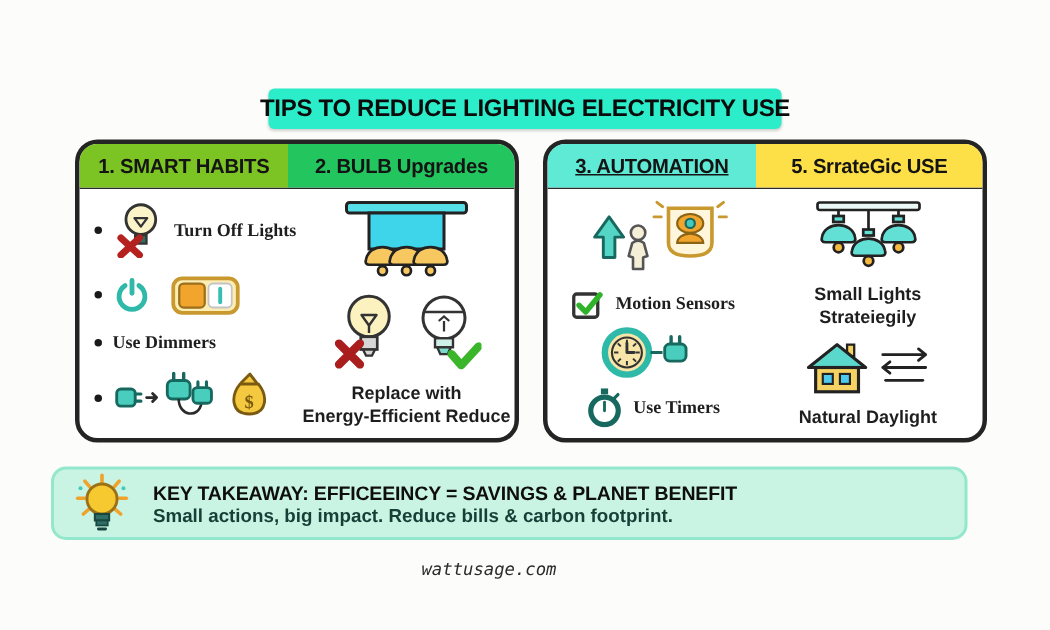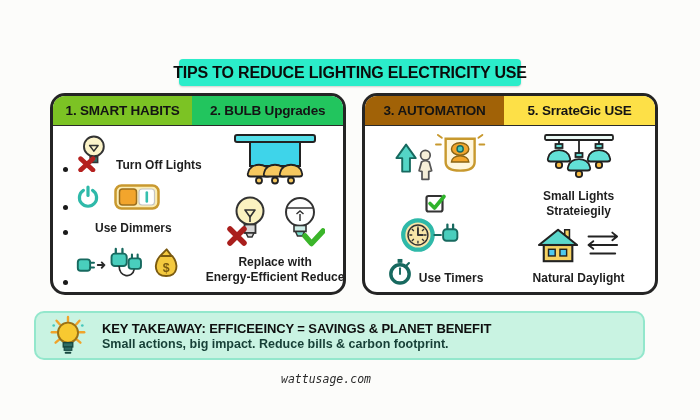--- a/index.html
+++ b/index.html
@@ -19,28 +19,28 @@
   
   .panel{
     position:absolute; top:93px; width:296px; height:202px; background:#FFFFFF;
     border:3px solid #242424; border-radius:15px; overflow:hidden;
   }
   .panel.left{ left:50px; } .panel.right{ left:362px; }
   .panel-header{ display:flex; height:30px; border-bottom:1.5px solid #2A2A2A; }
   .hdr-cell{ display:flex; align-items:center; justify-content:center; font-size:13.5px; font-weight:800; letter-spacing:-0.2px; color:#141414; white-space:nowrap; }
   .hdr-first{ flex-basis:48%; } .hdr-second{ flex-basis:52%; }
   .bg-green{ background:#7CC324;text-align:right; } .bg-orange{ background:#22c55e; }
-  .bg-blue{ background:#a16207; } .bg-yellow{ background:#fde047; }
+  .bg-blue{ background:#5eead4;text-decoration:underline; } .bg-yellow{ background:#fde047; }
 
   .panel-body{ display:flex; height:167px; }
   .col{ display:flex; flex-direction:column; }
   .col-a{ flex-basis:48%; padding:8px 2px 8px 8px; justify-content:space-between; }
   .col-b{ flex-basis:52%; padding:7px 4px 8px 2px; align-items:center; justify-content:space-between; }
 
-  .item-row{ display:flex; align-items:flex-end; gap:7px; }
+  .item-row{ display:flex; align-items:center; gap:7px;font-family:Liberation Serif, serif; }
   .bullet{ width:5px; height:5px; border-radius:50%; background:#1A1A1A; flex:0 0 auto; margin-left:2px; }
   .item-label{ font-size:12px; font-weight:700; color:#1E1E1E; line-height:1.2; white-space:nowrap; }
   .two-line{ display:flex; flex-direction:column; }
   .caption{ text-align:center; font-size:12px; font-weight:700; line-height:1.25; color:#1E1E1E; white-space:nowrap; }
   .bulb-pair{ display:flex; gap:10px; align-items:flex-end; }
 
   
   .takeaway{
     position:absolute; left:34px; top:311px; width:611px; height:49px;
     background:#C9F3E2; border:2px solid #93E7CC; border-radius:10px;
@@ -94,21 +94,21 @@
           </svg>
           <svg width="46" height="26" viewBox="0 0 46 26" style="margin-left:6px">
             <rect x="1.5" y="1.5" width="43" height="23" rx="6" fill="#FBEDB4" stroke="#C9992F" stroke-width="2.5"></rect>
             <rect x="5.5" y="5" width="17" height="16" rx="3" fill="#F2A52C" stroke="#9C6F1C" stroke-width="1.5"></rect>
             <rect x="25" y="5" width="15.5" height="16" rx="3" fill="#FFFFFF" stroke="#C4C4C4" stroke-width="1.2"></rect>
             <path d="M32.8 8.5 v9" stroke="#35BFAE" stroke-width="2.6" stroke-linecap="round"></path>
           </svg>
         </div>
         <div class="item-row">
           <span class="bullet"></span>
-          <span class="item-label" style="margin-left:20px">Use Dimmers</span>
+          <span class="item-label" style="">Use Dimmers</span>
         </div>
         <div class="item-row">
           <span class="bullet"></span>
           <svg width="112" height="38" viewBox="0 0 114 40">
             <rect x="1" y="13" width="13" height="12" rx="3" fill="#49CEBD" stroke="#17695F" stroke-width="2"></rect>
             <path d="M14 16.5 h4 M14 21.5 h4" stroke="#17695F" stroke-width="2.2" stroke-linecap="round"></path>
             <path d="M22 19 h7 m-2.8 -2.8 L29 19 l-2.8 2.8" fill="none" stroke="#2A2A2A" stroke-width="2" stroke-linecap="round" stroke-linejoin="round"></path>
             <path d="M41 7 V2 M48 7 V2" stroke="#17695F" stroke-width="2.4" stroke-linecap="round"></path>
             <rect x="36.5" y="7" width="16" height="13" rx="3.5" fill="#49CEBD" stroke="#17695F" stroke-width="2"></rect>
             <path d="M44.5 20 c0 12 14 14 16 3" fill="none" stroke="#2A2A2A" stroke-width="1.8"></path>
@@ -176,20 +176,21 @@
           <ellipse cx="75" cy="16.5" rx="9" ry="6.5" fill="#F2A52C" stroke="#8A6414" stroke-width="1.5"></ellipse>
           <circle cx="75" cy="16.5" r="3.2" fill="#46C8BC" stroke="#17695F" stroke-width="1.5"></circle>
           <path d="M66 30 a9 6.5 0 0 1 18 0 z" fill="#F2A52C" stroke="#8A6414" stroke-width="1.5"></path>
           <path d="M56 5 l-4 -3 M94 5 l4 -3 M55 12 h-5 M95 12 h5" stroke="#C8992E" stroke-width="2" stroke-linecap="round"></path>
         </svg>
         <div class="item-row">
           <svg width="22" height="20" viewBox="0 0 22 20">
             <rect x="1.5" y="3" width="16" height="15.5" rx="2" fill="#FFFFFF" stroke="#333" stroke-width="2.2"></rect>
             <path d="M5 10.5 l4.5 4.5 L19 3.5" stroke="#2FB32B" stroke-width="3.6" fill="none" stroke-linecap="round" stroke-linejoin="round"></path>
           </svg>
+          <span class="item-label">Motion Sensors</span>
         </div>
         <svg width="76" height="38" viewBox="0 0 76 40">
           <circle cx="19" cy="20" r="15.5" fill="#F8E6A8" stroke="#2FB9A9" stroke-width="4.5"></circle>
           <circle cx="19" cy="20" r="10.5" fill="none" stroke="#333" stroke-width="1.5"></circle>
           <path d="M19 11 v3 M19 26 v3 M10 20 h3 M25 20 h3 M12.6 13.6 l2.1 2.1 M23.3 24.3 l2.1 2.1 M25.4 13.6 l-2.1 2.1 M14.7 24.3 l-2.1 2.1" stroke="#333" stroke-width="1.4"></path>
           <path d="M19 20 V13.5 M19 20 h5" stroke="#333" stroke-width="2" stroke-linecap="round"></path>
           <path d="M35.5 20 H44" stroke="#17695F" stroke-width="2"></path>
           <path d="M50 14 V9 M56 14 V9" stroke="#17695F" stroke-width="2.4" stroke-linecap="round"></path>
           <rect x="45.5" y="14" width="15" height="12" rx="3.5" fill="#49CEBD" stroke="#17695F" stroke-width="2"></rect>
         </svg>

